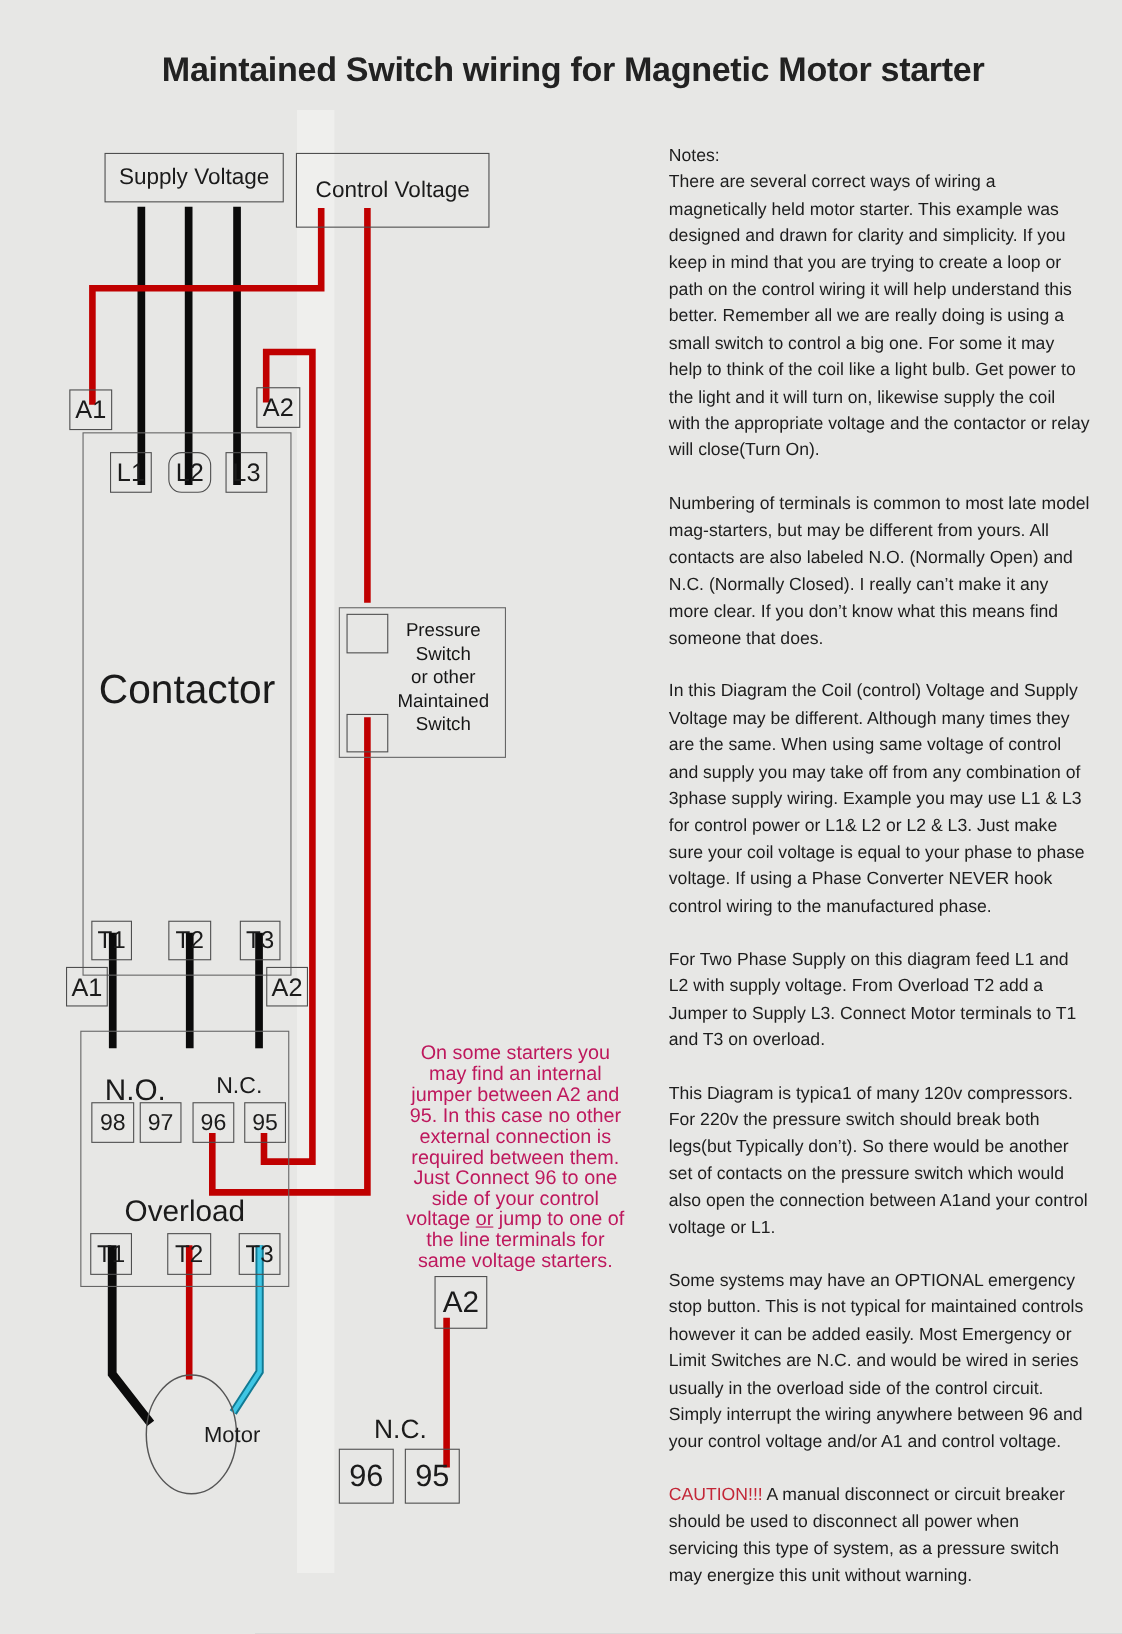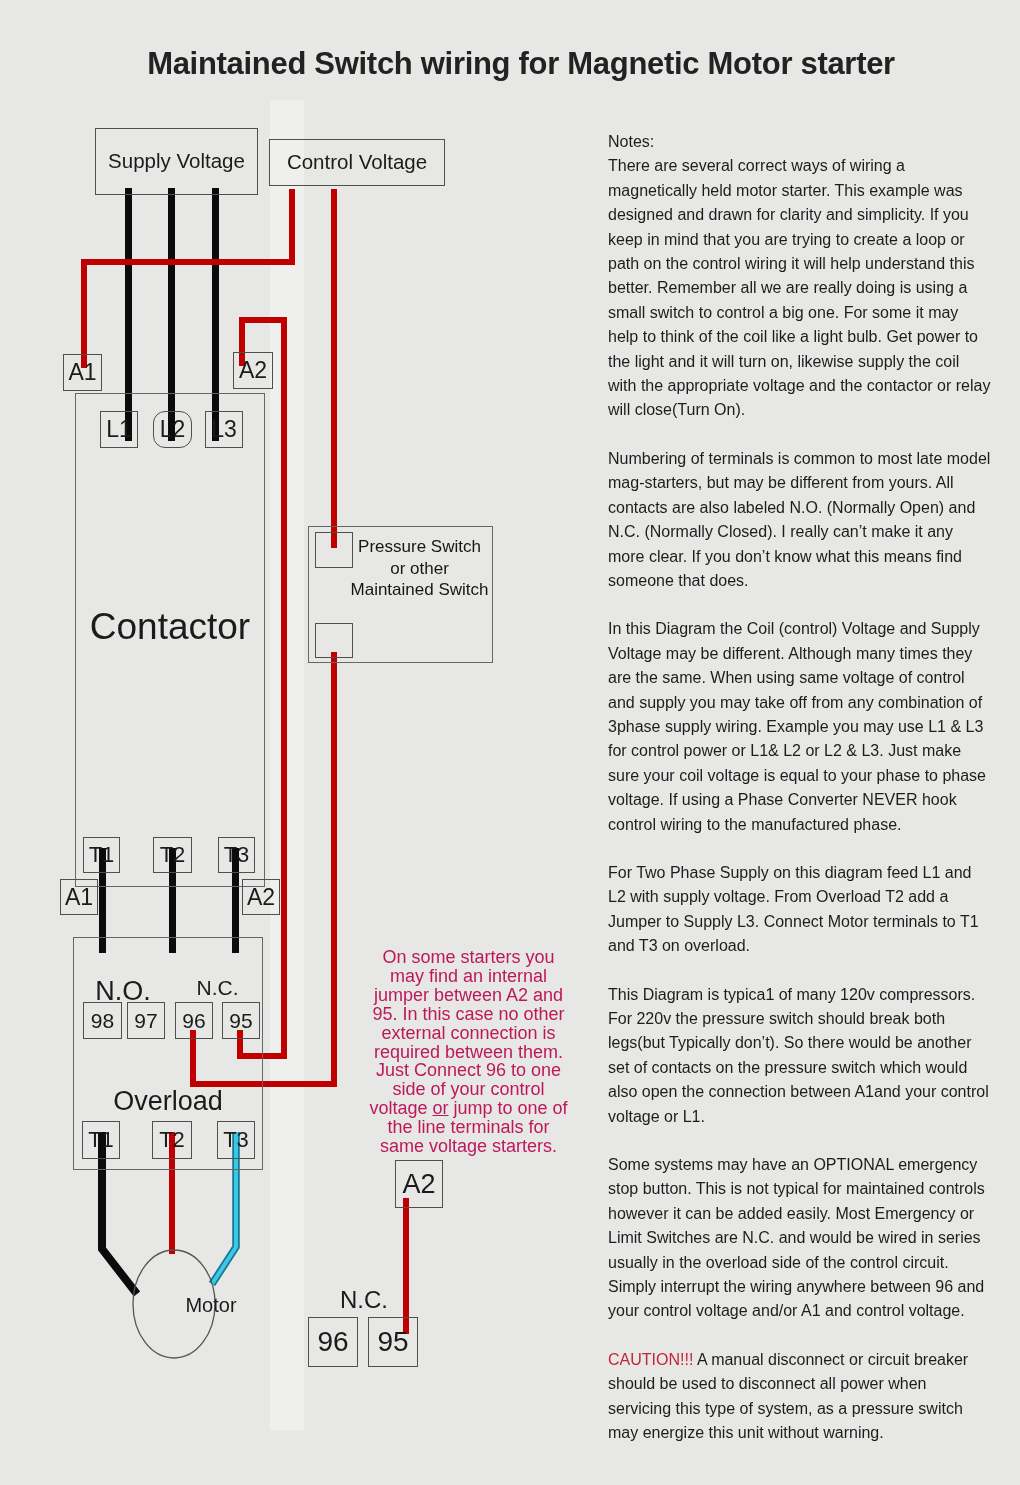--- a/index.html
+++ b/index.html
@@ -74,24 +74,24 @@
     <line x1="172" y1="1132" x2="172" y2="1254" stroke-width="6" class="wire-red"></line>
 
     <line x1="406" y1="1198" x2="406" y2="1334" stroke-width="6" class="wire-red"></line>
 
     <polyline points="236,1132 236,1247 212,1284" stroke-width="7.5" class="wire-cyan-outer"></polyline>
     <polyline points="236,1132 236,1247 212,1284" stroke-width="4" class="wire-cyan-inner"></polyline>
 
     <ellipse cx="174" cy="1304" rx="41" ry="54" class="motor-ellipse"></ellipse>
   </svg>
 
-  <div class="abs bx" style="left:95px;top:128px;width:163px;height:67px;font-size:20.5px;">
+  <div class="abs bx" style="left:95px;top:139px;width:163px;height:45px;font-size:20.5px;">
     <span class="lbl">Supply Voltage</span>
   </div>
-  <div class="abs bx" style="left:269px;top:139px;width:176px;height:47px;font-size:20.5px;">
+  <div class="abs bx" style="left:269px;top:139px;width:176px;height:68px;font-size:20.5px;">
     <span class="lbl">Control Voltage</span>
   </div>
 
   <div class="abs bx" style="left:63px;top:354px;width:39px;height:37px;font-size:23px;">
     <span>A1</span>
   </div>
   <div class="abs bx" style="left:233px;top:352px;width:40px;height:37px;font-size:23px;">
     <span>A2</span>
   </div>
 
@@ -115,21 +115,21 @@
   <div class="abs bx" style="left:218px;top:837px;width:37px;height:36px;font-size:22px;">
     <span>T3</span>
   </div>
   <div class="abs bx" style="left:60px;top:879px;width:38px;height:36px;font-size:23px;">
     <span>A1</span>
   </div>
   <div class="abs bx" style="left:242px;top:879px;width:38px;height:36px;font-size:23px;">
     <span>A2</span>
   </div>
 
-  <div class="abs frame" style="left:308px;top:526px;width:185px;height:137px;">
+  <div class="abs frame" style="left:308px;top:552px;width:152px;height:137px;">
     <div class="abs bx" style="left:6px;top:5px;width:38px;height:36px;"></div>
     <div class="abs bx" style="left:6px;top:96px;width:38px;height:35px;"></div>
     <div class="abs ps-label" style="left:40px;right:2px;top:9px;">Pressure Switch
 or other
 Maintained Switch</div>
   </div>
 
   <div class="abs frame" style="left:73px;top:937px;width:190px;height:233px;"></div>
   <div class="abs center" style="left:83px;top:976px;width:80px;font-size:27px;">N.O.</div>
   <div class="abs center" style="left:174px;top:976px;width:87px;font-size:21px;">N.C.</div>

